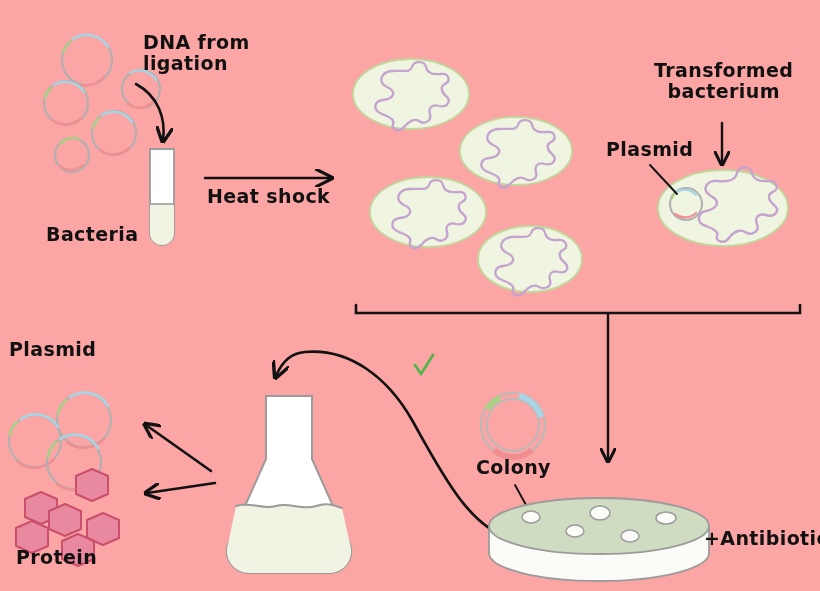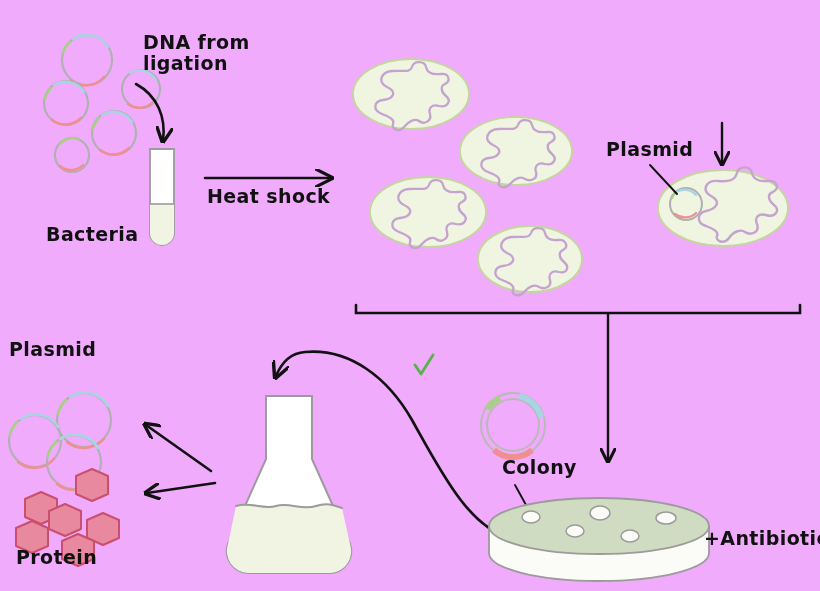--- a/index.html
+++ b/index.html
@@ -8,21 +8,21 @@
     padding: 0;
     background: #ffffff;
   }
   body {
     font-family: "DejaVu Sans", sans-serif;
   }
   #canvas {
     position: relative;
     width: 820px;
     height: 591px;
-    background: #f0abfc;
+    background: #fca5a5;
     overflow: hidden;
   }
   #canvas svg.layer {
     position: absolute;
     left: 0;
     top: 0;
     width: 820px;
     height: 591px;
   }
   .hand-label {
@@ -249,25 +249,27 @@
     </g>
   </svg>
 
   <div class="hand-label" style="left:143px; top:32px;">DNA from
 ligation</div>
 
   <div class="hand-label" style="left:46px; top:224px;">Bacteria</div>
 
   <div class="hand-label" style="left:207px; top:186px;">Heat shock</div>
 
+  <div class="hand-label" style="left:654px; top:60px; text-align:center;">Transformed
+bacterium</div>
 
   <div class="hand-label" style="left:606px; top:139px;">Plasmid</div>
 
 
-  <div class="hand-label" style="left:502px; top:457px;">Colony</div>
+  <div class="hand-label" style="left:476px; top:457px;">Colony</div>
 
   <div class="hand-label" style="left:704px; top:528px;">+Antibiotic</div>
 
   <div class="hand-label" style="left:9px; top:339px;">Plasmid</div>
 
   <div class="hand-label" style="left:16px; top:547px;">Protein</div>
 
 </div>
 
 </body></html>

